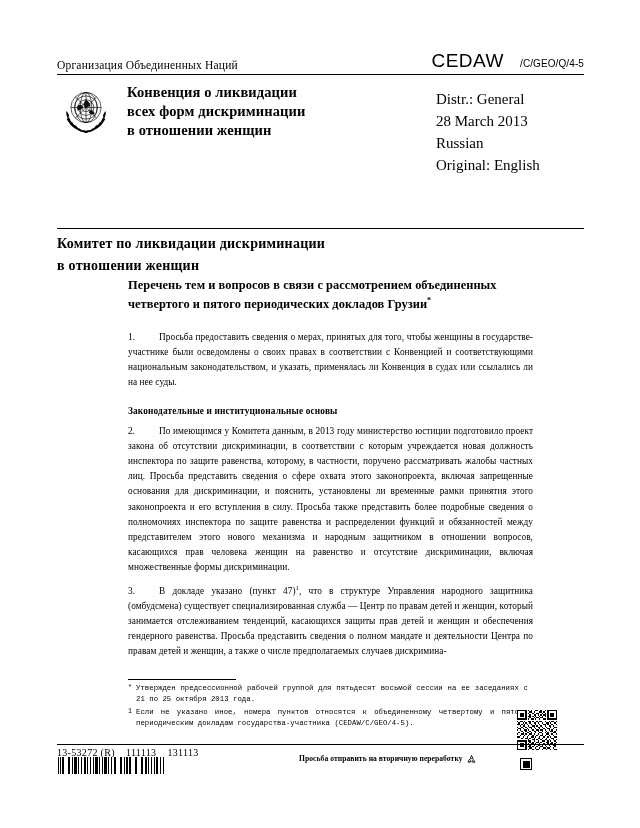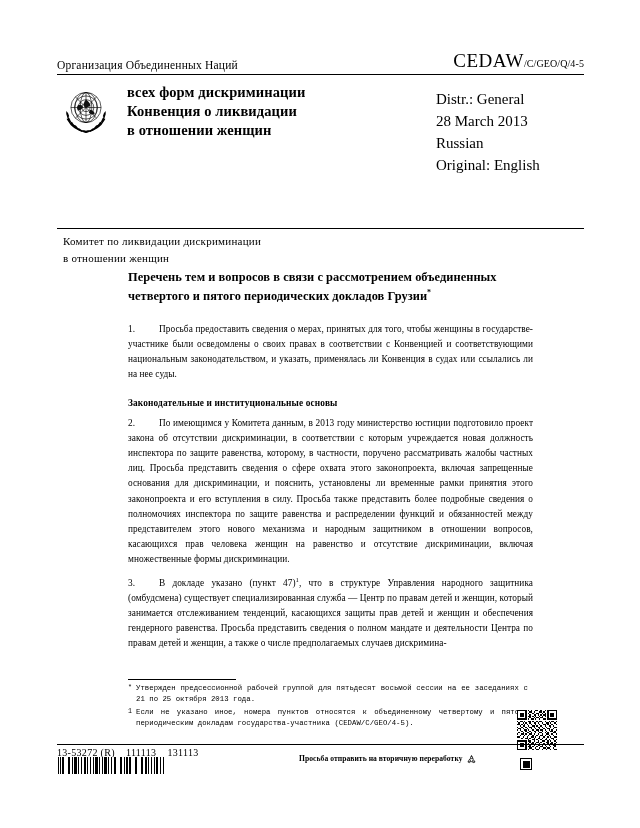--- a/index.html
+++ b/index.html
@@ -33,26 +33,27 @@
     justify-content: space-between;
     padding-bottom: 2px;
   }
   .org-name {
     font-family: "Liberation Serif", serif;
     font-size: 11.5px;
     letter-spacing: 0.2px;
     line-height: 1.1;
   }
   .doc-symbol {
-    font-family: Liberation Serif, serif;
+    font-family: Liberation Sans, sans-serif;
     font-size: 19px;
     letter-spacing: 0.5px;
     white-space: nowrap;
     display: flex;
     align-items: baseline;
+    gap: 16px;
   }
   .doc-symbol .suffix {
     font-size: 10px;
     letter-spacing: 0.1px;
     margin-left: 0px;
   }
   .header-rule {
     border-top: 1.6px solid #000;
     width: 100%;
   }
@@ -91,35 +92,35 @@
   
   .committee-rule {
     position: absolute;
     left: 57px;
     top: 228px;
     width: 527px;
     border-top: 1.3px solid #000;
   }
   .committee {
     position: absolute;
-    left: 63px;
+    left: 57px;
     top: 233px;
     width: 400px;
     font-family: "Liberation Serif", serif;
-    font-weight: normal;
-    font-size: 11px;
+    font-weight: bold;
+    font-size: 14px;
     line-height: 1.55;
     letter-spacing: 0.25px;
   }
 
   
   .body-col {
     position: absolute;
     left: 128px;
-    top: 269px;
+    top: 277px;
     width: 405px;
   }
   .main-title {
     font-family: "Liberation Serif", serif;
     font-weight: bold;
     font-size: 12.4px;
     line-height: 1.45;
     letter-spacing: 0.05px;
     margin: 0 0 16px 0;
   }
@@ -294,22 +295,22 @@
             <path d="M82 62 q3 -6 2 -12 q-4 3 -5 9z"></path>
             <path d="M78 70 q4 -5 4 -11 q-5 3 -6 9z"></path>
             <path d="M72 77 q5 -4 6 -10 q-5 2 -8 8z"></path>
             <path d="M65 82 q6 -3 8 -9 q-6 1 -10 7z"></path>
             <path d="M57 86 q7 -2 10 -7 q-6 0 -11 5z"></path>
             <path d="M50 88 q-5 -1 -8 -4 q5 -2 8 0 q3 -2 8 0 q-3 3 -8 4z"></path>
           </g>
         </svg>
       </div>
       <div class="conv-title">
+        <div>Конвенция о ликвидации</div>
         <div>всех форм дискриминации</div>
-        <div>Конвенция о ликвидации</div>
         <div>в отношении женщин</div>
       </div>
       <div class="distr-block">
         <div>Distr.: General</div>
         <div>28 March 2013</div>
         <div>Russian</div>
         <div>Original: English</div>
       </div>
     </div>
   </div>

